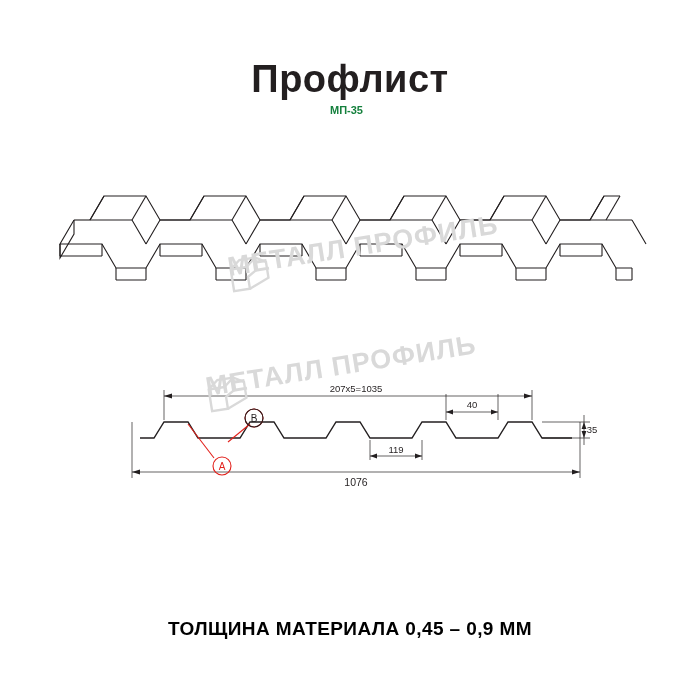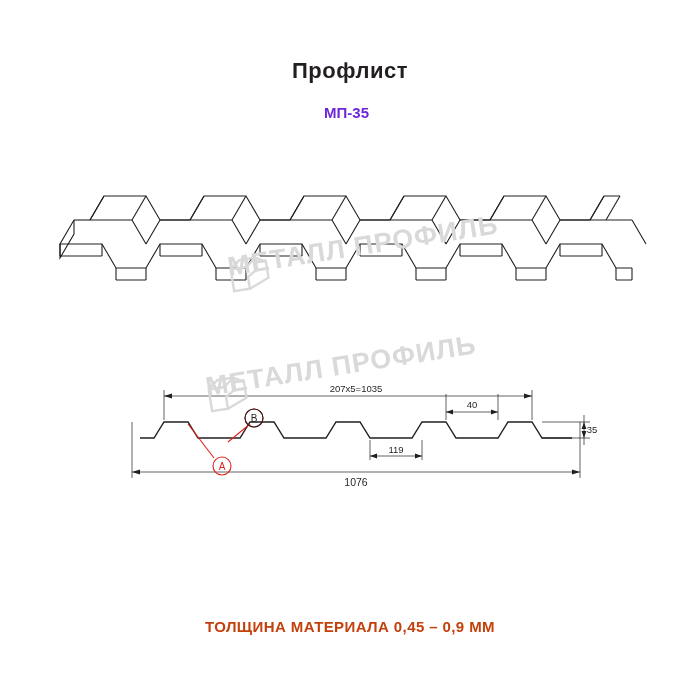--- a/index.html
+++ b/index.html
@@ -19,34 +19,34 @@
     position: relative;
     width: 700px;
     height: 700px;
   }
   .title {
     position: absolute;
     top: 58px;
     left: 0;
     width: 700px;
     text-align: center;
-    font-size: 22px;
+    font-size: 38px;
     font-weight: bold;
     letter-spacing: 0.5px;
     color: #231f20;
   }
   .subtitle {
     position: absolute;
     top: 104px;
     left: 0;
     width: 693px;
     text-align: center;
-    font-size: 15px;
-    font-weight: bold;
-    color: #6d28d9;
+    font-size: 11px;
+    font-weight: bold;
+    color: #15803d;
   }
   .iso-wrap {
     position: absolute;
     top: 160px;
     left: 60px;
     width: 580px;
     height: 150px;
   }
   .section-wrap {
     position: absolute;
@@ -54,24 +54,24 @@
     left: 102px;
     width: 500px;
     height: 140px;
   }
   .footer {
     position: absolute;
     top: 618px;
     left: 0;
     width: 700px;
     text-align: center;
-    font-size: 15px;
+    font-size: 19px;
     font-weight: bold;
     letter-spacing: 0.4px;
-    color: #c2410c;
+    color: #000000;
   }
   .wm {
     position: absolute;
     pointer-events: none;
     color: #d9d9d9;
     font-weight: bold;
     font-size: 27px;
     letter-spacing: 1px;
     white-space: nowrap;
     transform: rotate(-9deg);

